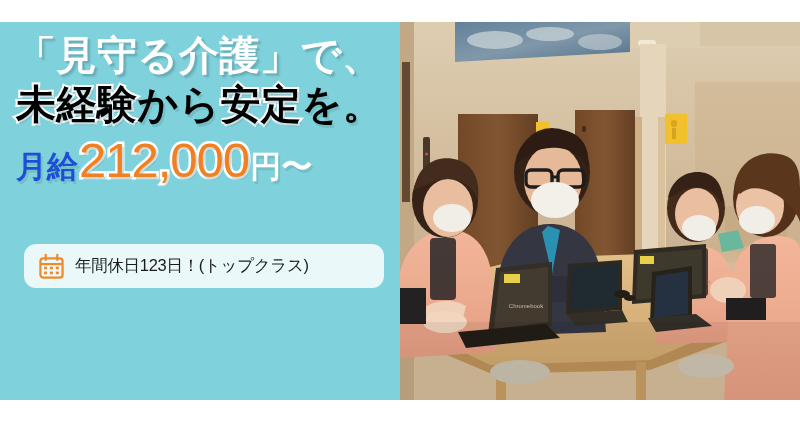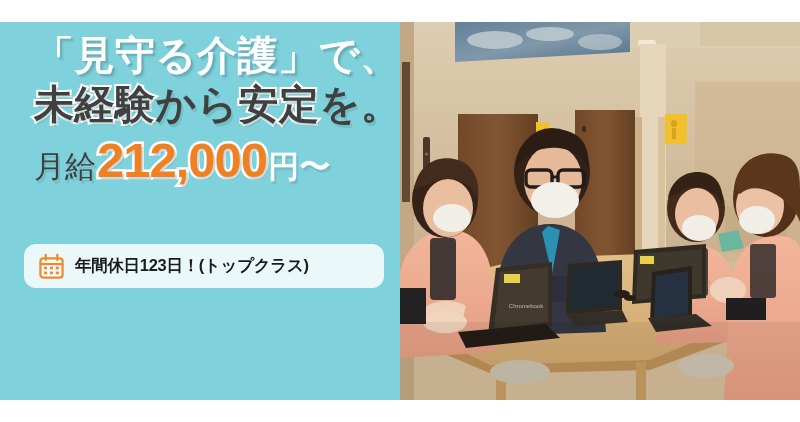--- a/index.html
+++ b/index.html
@@ -35,21 +35,21 @@
   .left-panel {
     position: relative;
     width: 400px;
     height: 378px;
     background: #7fd1db;
     overflow: hidden;
   }
 
   .headline {
     position: absolute;
-    left: 34px;
+    left: 16px;
     top: 10px;
     width: 360px;
   }
 
   .hl-line {
     font-weight: bold;
     letter-spacing: 0.5px;
     line-height: 1.18;
     white-space: nowrap;
   }
@@ -62,43 +62,43 @@
       3px 3px 2px rgba(80,140,150,0.30);
   }
 
   .hl-line2 {
     font-size: 40px;
     margin-top: 2px;
     text-shadow:
       2px 3px 0 rgba(90,150,160,0.32);
   }
   .hl-line2 .accent {
-    color: #404040;
+    color: #000000;
     -webkit-text-stroke: 4px #ffffff;
     paint-order: stroke fill;
   }
   .hl-line2 .plain {
-    color: #404040;
+    color: #000000;
   }
 
   .hl-line3 {
     margin-top: 4px;
     display: flex;
     align-items: baseline;
     text-shadow: 2px 3px 0 rgba(90,150,160,0.32);
   }
   .hl-line3 .label {
     font-size: 31px;
-    font-weight: normal;
-    color: #404040;
+    font-weight: bold;
+    color: #1d4ed8;
     letter-spacing: 0px;
   }
   .hl-line3 .amount {
     font-size: 49px;
-    font-weight: bold;
+    font-weight: normal;
     color: #f08022;
     -webkit-text-stroke: 5px #ffffff;
     paint-order: stroke fill;
     letter-spacing: -1px;
     margin: 0 1px;
   }
   .hl-line3 .unit {
     font-size: 31px;
     font-weight: bold;
     color: #ffffff;
@@ -132,21 +132,21 @@
     align-items: center;
     justify-content: center;
     margin-right: 7px;
   }
   .chip-icon svg {
     display: block;
   }
 
   .chip-label {
     font-size: 16.5px;
-    font-weight: bold;
+    font-weight: normal;
     color: #1b1b1b;
     letter-spacing: -0.3px;
     white-space: nowrap;
   }
 
   
   .photo {
     position: relative;
     width: 400px;
     height: 378px;

